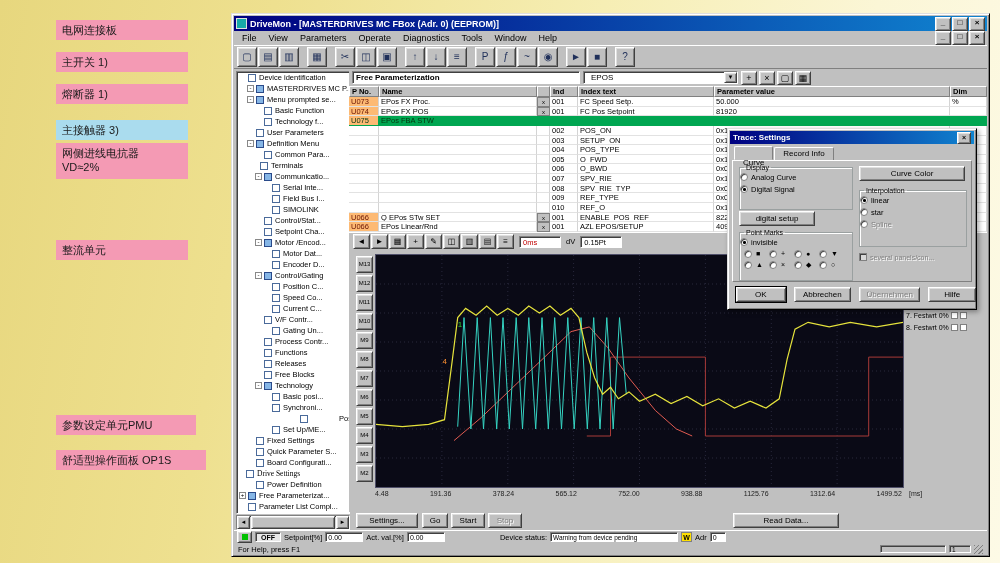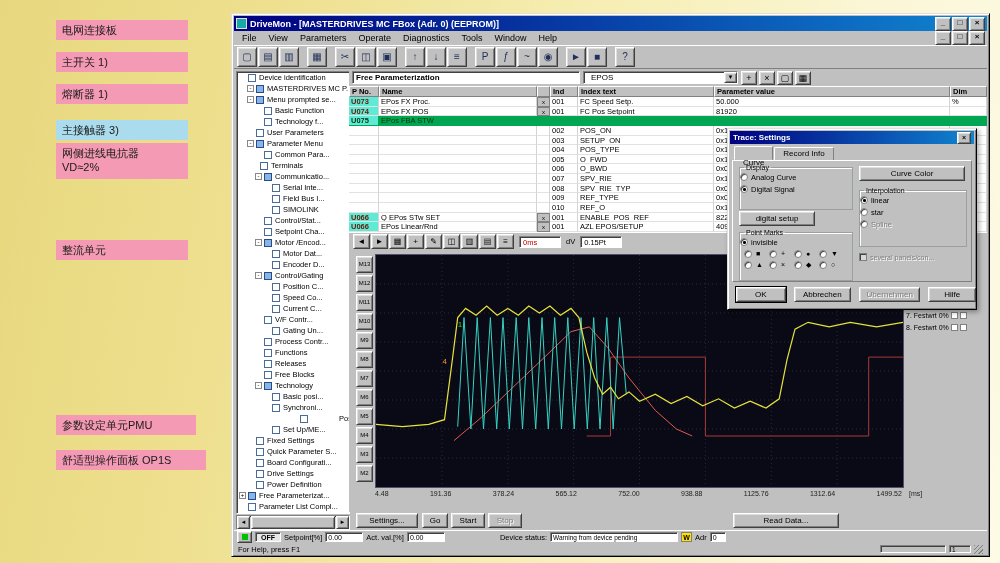--- a/index.html
+++ b/index.html
@@ -62,21 +62,21 @@
   .hbtn{width:16px;height:14px;flex:none;font-size:9px;line-height:12px;text-align:center;padding:0;font-family:inherit}
   .tablehead{position:absolute;left:115px;top:70px;width:638px;height:11px;display:flex;font-size:7.5px;font-weight:bold}
   .th{box-sizing:border-box;border:1px solid;border-color:#fff #808080 #808080 #fff;background:#c0c0c0;
     padding:0 2px;overflow:hidden;white-space:nowrap;flex:none}
   .tablebody{position:absolute;left:115px;top:81px;width:638px;height:135px;background:#fff;overflow:hidden}
   .trow{display:flex;height:9.64px;font-size:7.5px;line-height:9.4px}
   .td{box-sizing:border-box;border-right:1px solid #d4d4d4;border-bottom:1px solid #e2e2e2;
     padding:0 2px;overflow:hidden;white-space:nowrap;flex:none}
   .c0{width:30px}.c1{width:158px}.c2{width:13px;padding:0;text-align:center}.c3{width:28px}
   .c4{width:136px}.c5{width:236px}.c6{width:37px}
-  .trow.pg .pno{background:#5eead4;color:#6b1505;font-weight:bold}
+  .trow.pg .pno{background:#fdba74;color:#6b1505;font-weight:normal}
   .trow.hl{background:#00a651}
   .trow.hl .td{border-color:#00a651;color:#05350f}
   .td.link:not(:empty){background:#c0c0c0;border:1px solid #808080;font-size:6px;line-height:8px}
   
   .tracebar{position:absolute;left:115px;top:216px;width:638px;height:18px;background:#c0c0c0;
     border-top:1px solid #fff;display:flex;align-items:center;gap:1px;box-sizing:border-box;padding-left:4px}
   .trbtn{width:17px;height:15px;flex:none;font-size:8px;line-height:13px;text-align:center;padding:0;font-family:inherit}
   .trfield{height:12px;min-width:42px;box-sizing:border-box;font-size:7.5px;line-height:11px;padding:0 3px;margin-left:4px}
   .trfield.red{color:#c00000}
   .trlabel{font-size:7.5px;margin-left:4px}
@@ -275,21 +275,21 @@
 
           <div class="titem" style="padding-left: 10px;">
             <span class="ttog"></span>
             <span class="ticon doc"></span>
             <span class="tlabel">User Parameters</span>
           </div>
 
           <div class="titem" style="padding-left: 10px;">
             <span class="ttog">-</span>
             <span class="ticon book"></span>
-            <span class="tlabel">Parameter Menu</span>
+            <span class="tlabel">Definition Menu</span>
           </div>
 
           <div class="titem" style="padding-left: 18px;">
             <span class="ttog"></span>
             <span class="ticon doc"></span>
             <span class="tlabel">Common Para...</span>
           </div>
 
           <div class="titem" style="padding-left: 14px;">
             <span class="ttog"></span>
@@ -452,21 +452,21 @@
             <span class="ticon doc"></span>
             <span class="tlabel">Quick Parameter S...</span>
           </div>
 
           <div class="titem" style="padding-left: 10px;">
             <span class="ttog"></span>
             <span class="ticon doc"></span>
             <span class="tlabel">Board Configurati...</span>
           </div>
 
-          <div class="titem" style="padding-left: 10px;">
+          <div class="titem" style=" font-family: Liberation Serif, serif;">
             <span class="ttog"></span>
             <span class="ticon doc"></span>
             <span class="tlabel">Drive Settings</span>
           </div>
 
           <div class="titem" style="padding-left: 10px;">
             <span class="ttog"></span>
             <span class="ticon doc"></span>
             <span class="tlabel">Power Definition</span>
           </div>

